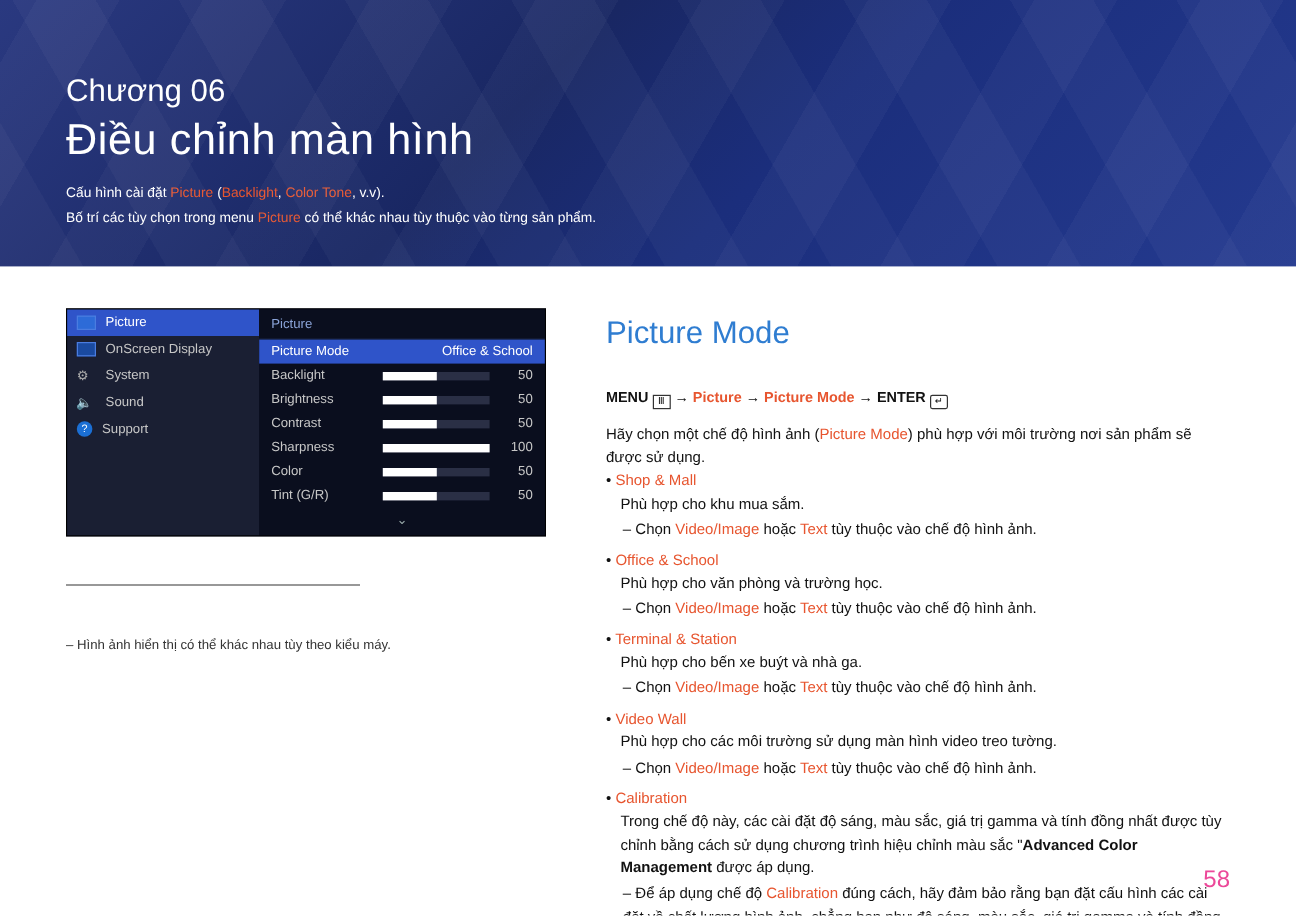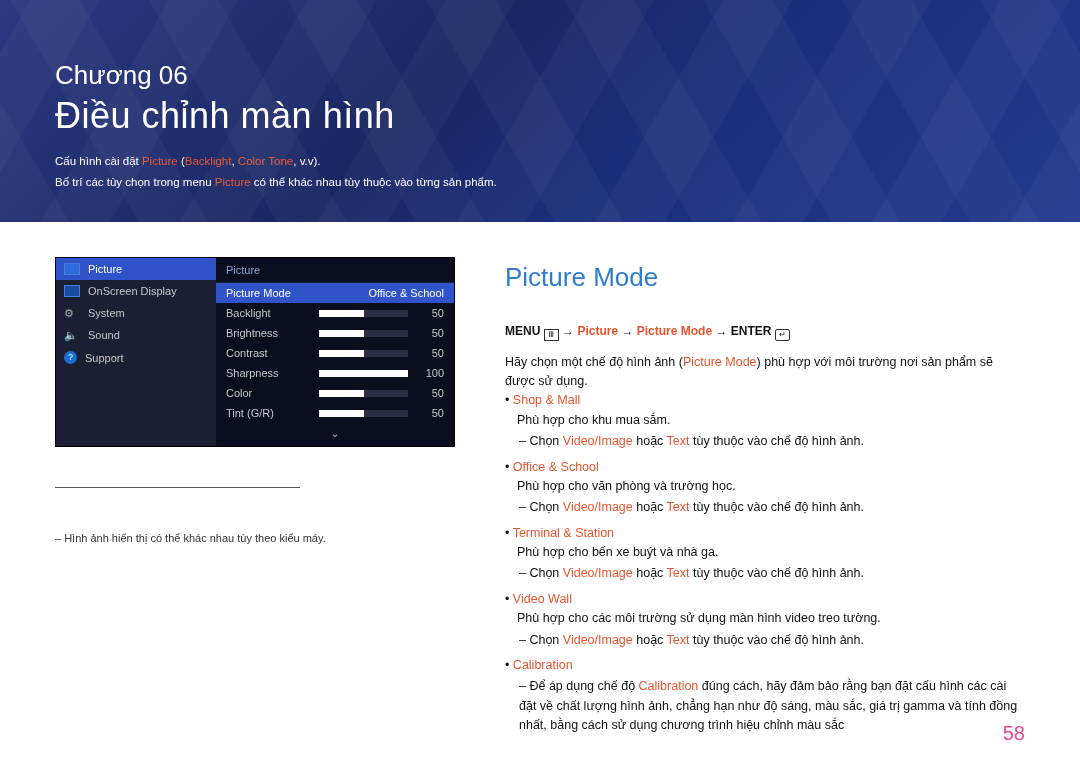--- a/index.html
+++ b/index.html
@@ -215,20 +215,23 @@
       </li>
       <li>
         <span class="item-title">Video Wall</span>
         <div class="desc-line">Phù hợp cho các môi trường sử dụng màn hình video treo tường.</div>
         <ul>
             <li><span>Chọn </span><span class="red">Video/Image</span><span> hoặc </span><span class="red">Text</span><span> tùy thuộc vào chế độ hình ảnh.</span></li>
           </ul>
       </li>
       <li>
         <span class="item-title">Calibration</span>
+        <div class="desc-line">
+          <span>Trong chế độ này, các cài đặt độ sáng, màu sắc, giá trị gamma và tính đồng nhất được tùy chỉnh bằng cách sử dụng chương trình hiệu chỉnh màu sắc "</span><b>Advanced Color Management</b><span> được áp dụng.</span>
+        </div>
         <ul>
           <li><span>Để áp dụng chế độ </span><span class="red">Calibration</span><span> đúng cách, hãy đảm bảo rằng bạn đặt cấu hình các cài đặt về chất lượng hình ảnh, chẳng hạn như độ sáng, màu sắc, giá trị gamma và tính đồng nhất, bằng cách sử dụng chương trình hiệu chỉnh màu sắc </span></li>
 
         </ul>
       </li>
     </ul>
   </div>
 </div>
 
 <div class="page-num">58</div>

